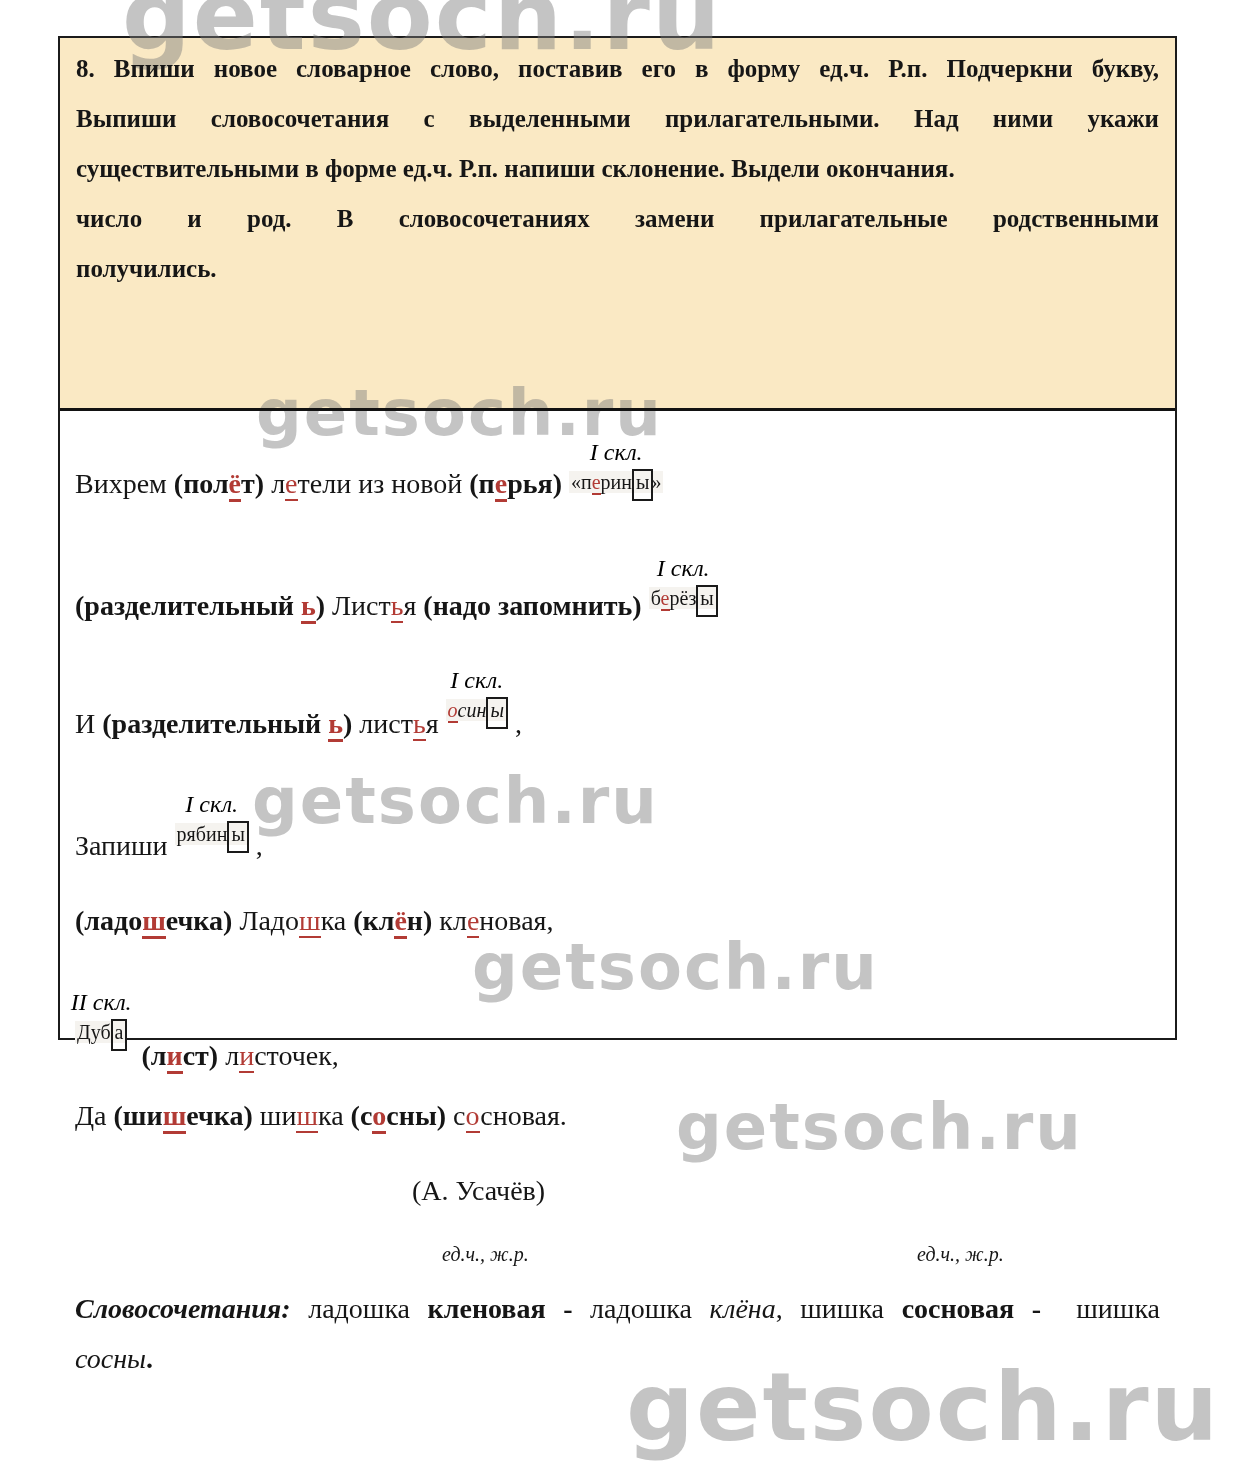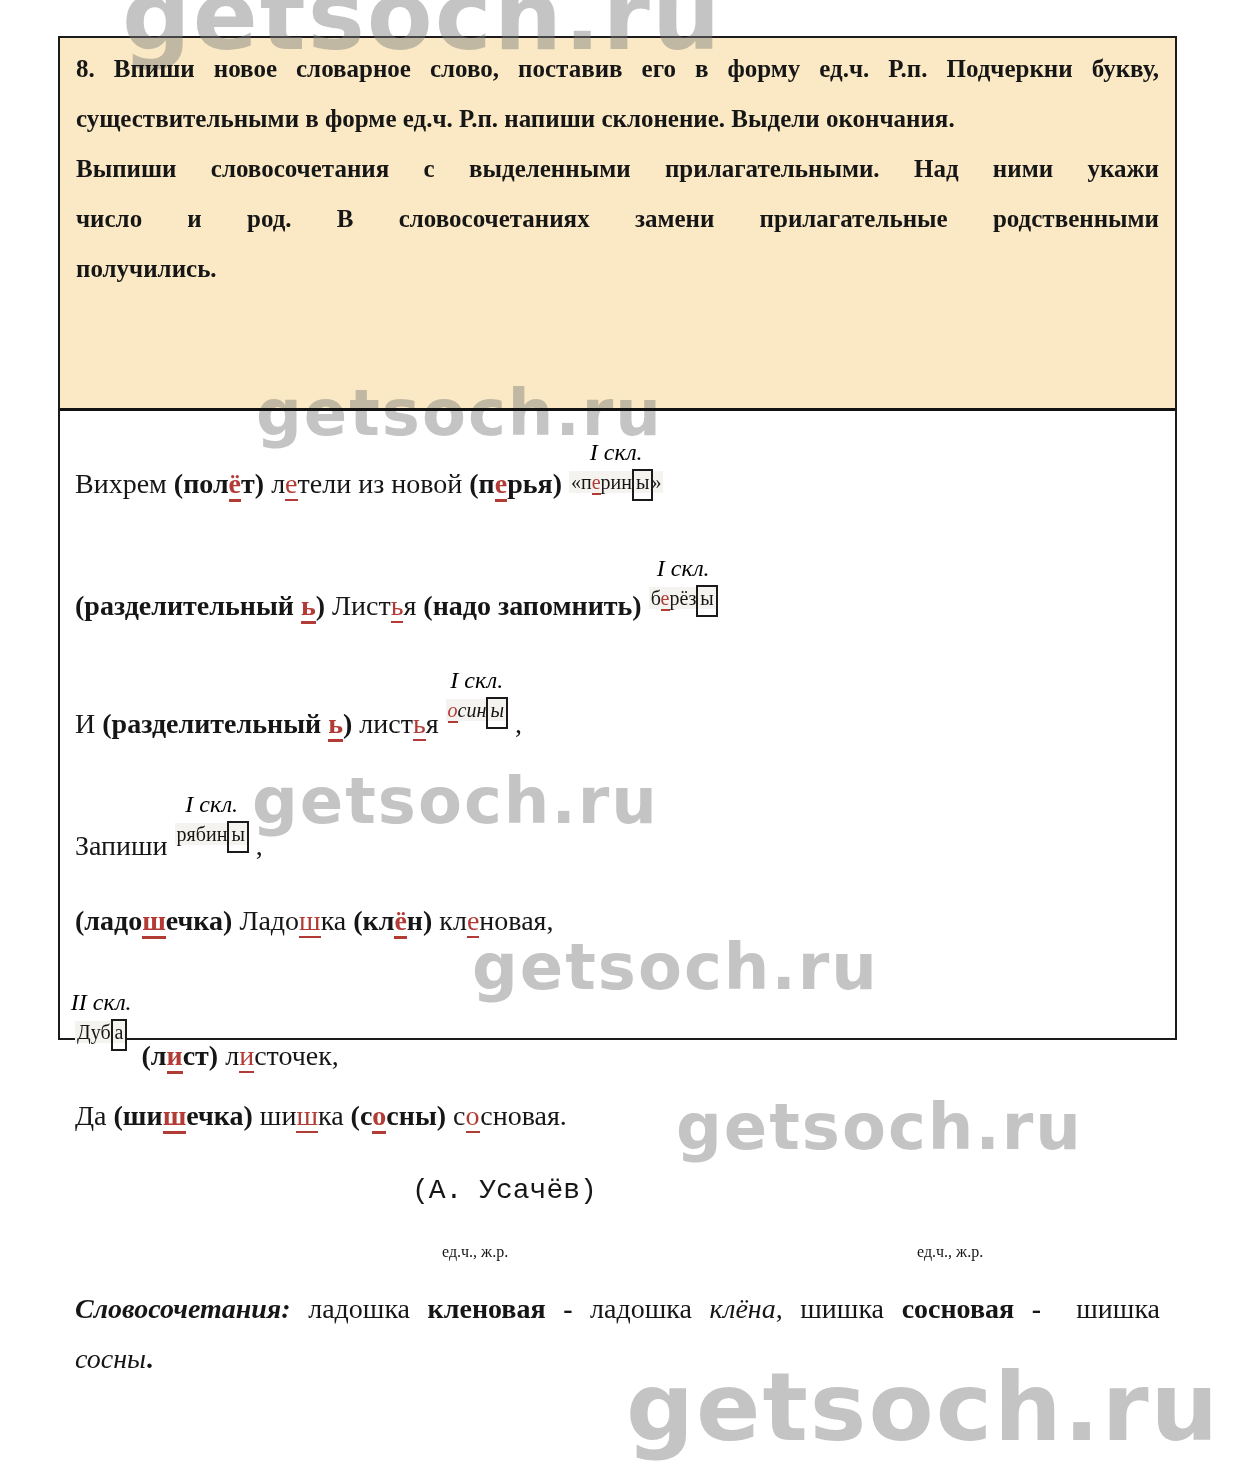--- a/index.html
+++ b/index.html
@@ -95,46 +95,46 @@
     transform:translateX(-50%);
     font-size:24px;
     font-style:italic;
     white-space:nowrap;
     color:#000000;
   }
   .author{
     position:absolute;
     left:352px;top:1137px;
     font-size:28px;
-    font-family:Liberation Mono, monospace;
   }
   .glabel{
     position:absolute;
     top:1205px;
-    font-size:16px;
+    font-size:20px;
+    font-style:italic;
     text-align:right;
   }
 </style>
 </head>
 <body>
 
 <div class="wm" style="left:122px;top:-40px;font-size:96px;">getsoch.ru</div>
 <div class="wm" style="left:256px;top:376px;font-size:64px;">getsoch.ru</div>
 <div class="wm" style="left:252px;top:764px;font-size:64px;">getsoch.ru</div>
 <div class="wm" style="left:472px;top:930px;font-size:64px;">getsoch.ru</div>
 <div class="wm" style="left:676px;top:1090px;font-size:64px;">getsoch.ru</div>
 <div class="wm" style="left:626px;top:1352px;font-size:95px;">getsoch.ru</div>
 
 <div class="sheet">
   <div class="task-bg"></div>
 
   <div class="task">
     <div class="tline just">8. Впиши новое словарное слово, поставив его в форму ед.ч. Р.п. Подчеркни букву,</div>
+    <div class="tline just">Выпиши словосочетания с выделенными прилагательными. Над ними укажи</div>
     <div class="tline">существительными в форме ед.ч. Р.п. напиши склонение. Выдели окончания.</div>
-    <div class="tline just">Выпиши словосочетания с выделенными прилагательными. Над ними укажи</div>
     <div class="tline just">число и род. В словосочетаниях замени прилагательные родственными</div>
     <div class="tline">получились.</div>
   </div>
 
   <div class="solution" id="solution-lines">
     <div class="author">(А. Усачёв)</div>
     <div class="glabel" style="left:382px;">ед.ч., ж.р.</div>
     <div class="glabel" style="left:857px;">ед.ч., ж.р.</div>
   <div class="pline" style="left: 15px; top: 428px;"><span class="seg">Вихрем </span><span class="seg b">(пол</span><span class="seg b r u">ё</span><span class="seg b">т)</span><span class="seg"> л</span><span class="seg r u">е</span><span class="seg">тели из новой </span><span class="seg b">(п</span><span class="seg b r u">е</span><span class="seg b">рья) </span><span class="answer" style="top: -4px;"><span class="skl">I скл.</span><span class="aword"><span class="seg">«п</span><span class="seg r u">е</span><span class="seg">рин</span><span class="seg x">ы</span><span class="seg">»</span></span></span></div>
       <div class="pline" style="left: 15px; top: 550px;"><span class="seg b">(разделительный </span><span class="seg b r u">ь</span><span class="seg b">)</span><span class="seg"> Лист</span><span class="seg r u">ь</span><span class="seg">я </span><span class="seg b">(надо запомнить) </span><span class="answer" style="top: -10px;"><span class="skl">I скл.</span><span class="aword"><span class="seg">б</span><span class="seg r u">е</span><span class="seg">рёз</span><span class="seg x">ы</span></span></span></div>

